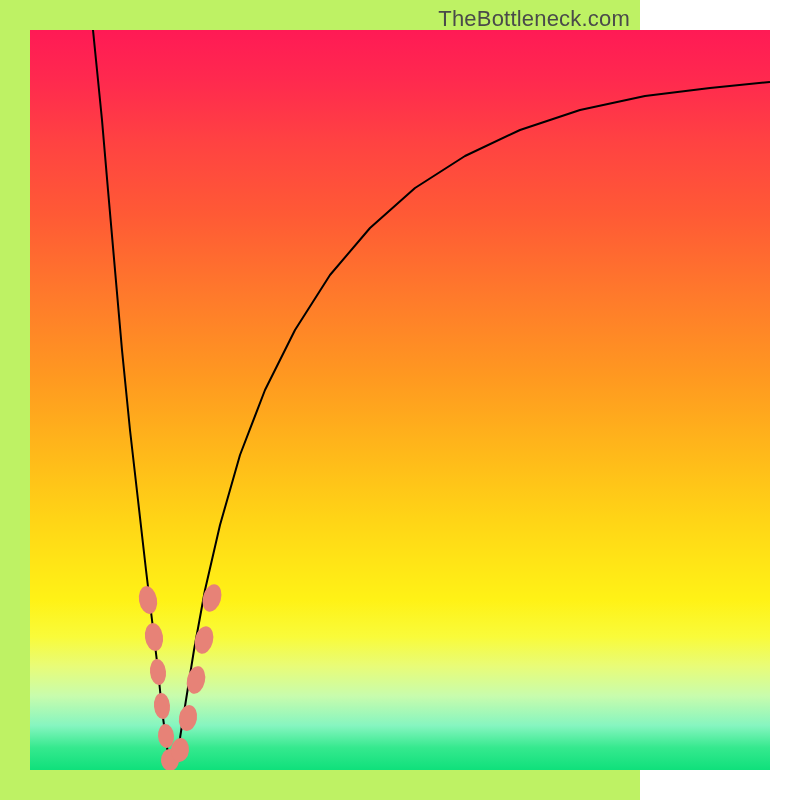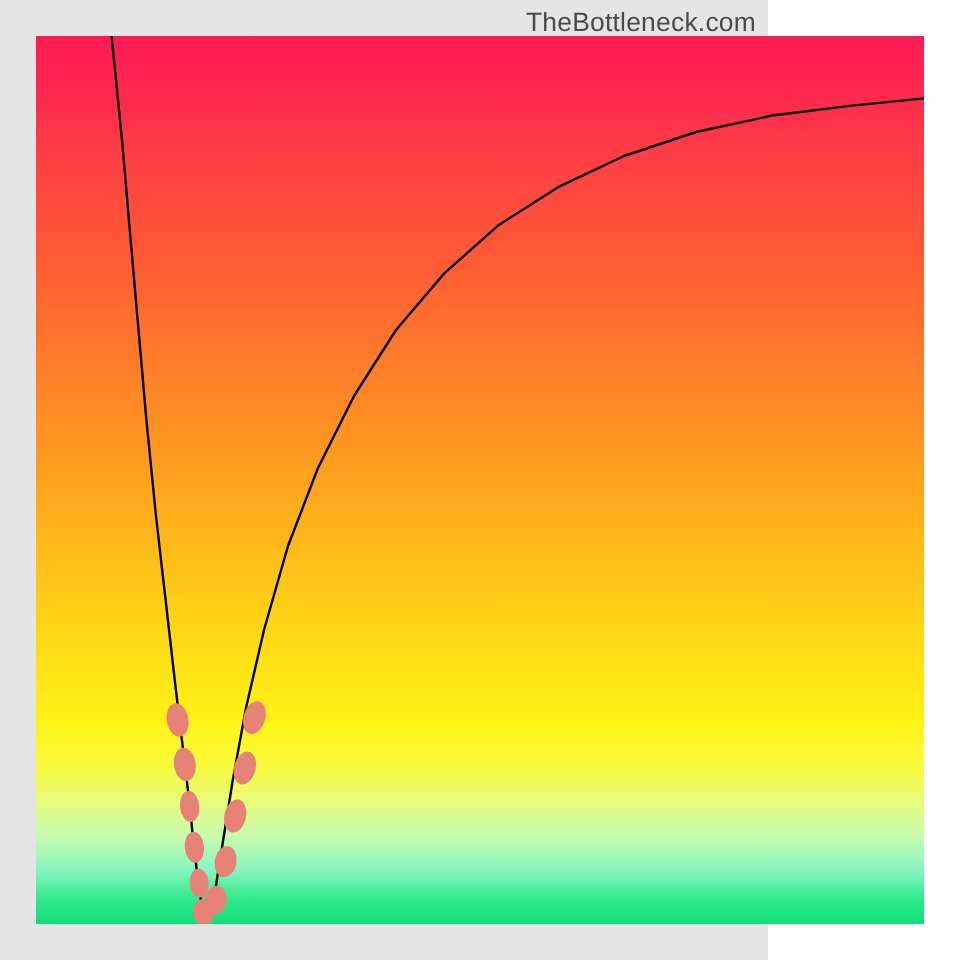--- a/index.html
+++ b/index.html
@@ -7,21 +7,21 @@
     padding: 0;
     width: 800px;
     height: 800px;
     overflow: hidden;
     font-family: Arial, Helvetica, sans-serif;
   }
   .frame {
     position: relative;
     width: 640px;
     height: 800px;
-    background: #e5e5e5;
+    background: #bef264;
   }
   .plot-area {
     position: absolute;
     left: 30px;
     top: 30px;
     width: 740px;
     height: 740px;
     overflow: hidden;
     background: linear-gradient(
       to bottom,

